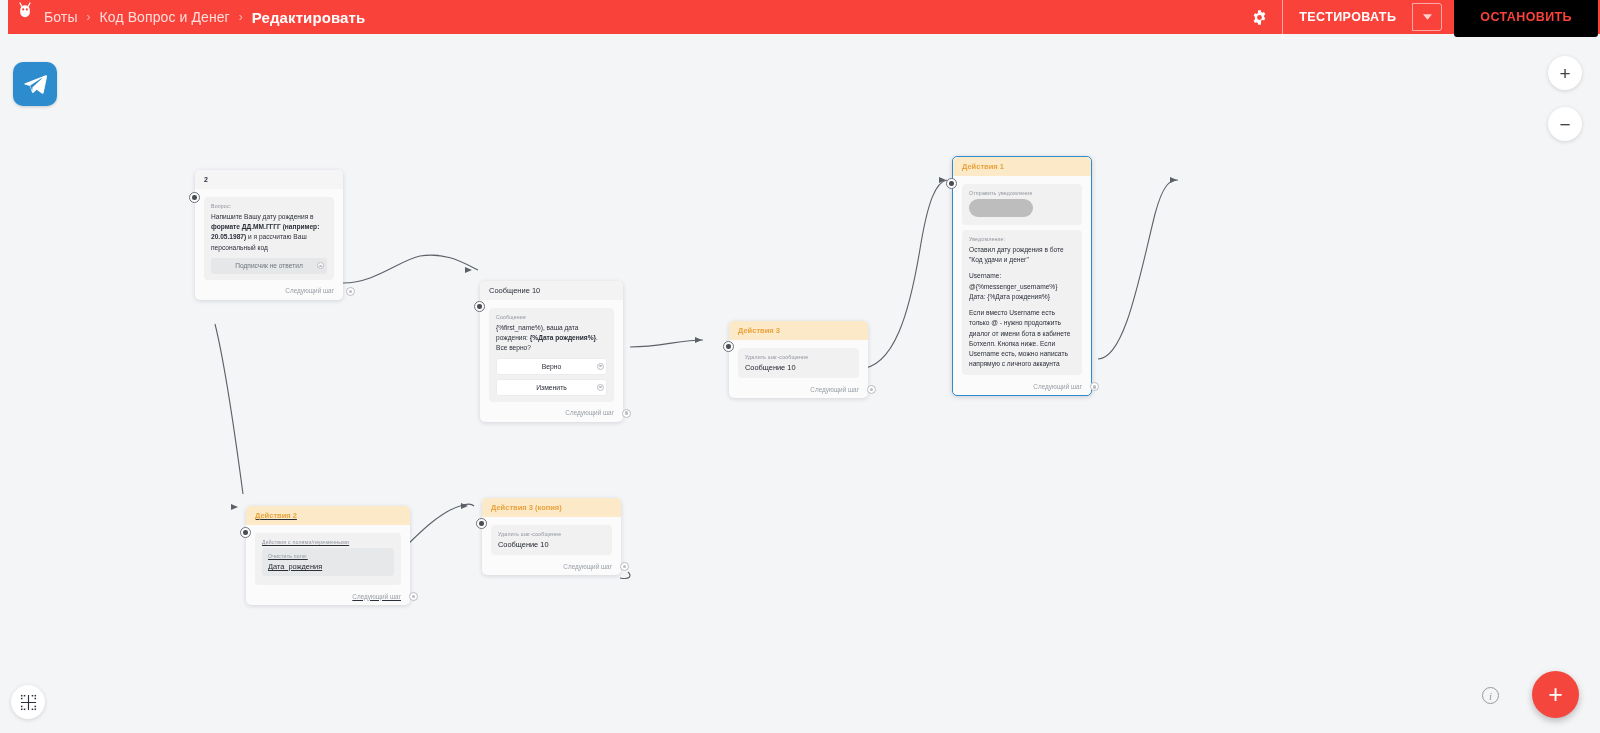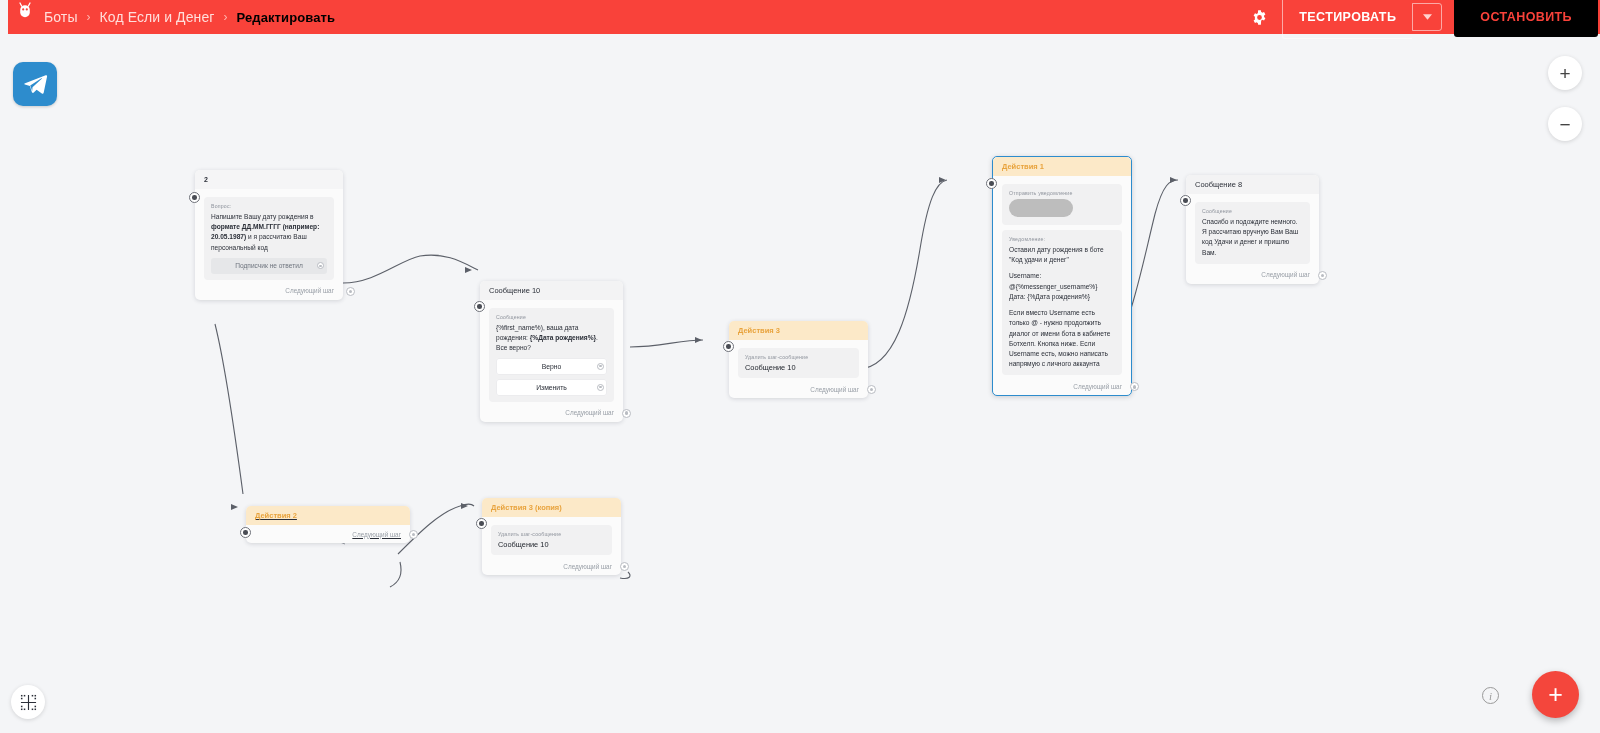--- a/index.html
+++ b/index.html
@@ -17,21 +17,21 @@
     background: #f9423a;
     display: flex; 
     color: #fff;
     z-index: 50;
   }
   .logo-bug { margin-left: 8px; width: 18px; height: 20px; display:flex; align-items:center; justify-content:center; }
   .crumbs { display: flex; align-items: center; margin-left: 10px; }
   .crumb {
     font-size: 14px; color: #ffdedb; letter-spacing: .1px;
   }
-  .crumb.active { color: #000000; font-weight: bold; font-size: 13px; }
+  .crumb.active { color: #ffffff; font-weight: bold; font-size: 15px; }
   .crumb-sep { margin: 0 9px; font-size: 12px; color: #ffb4ae; }
   .topbar-right { margin-left: auto; display: flex; align-items: center; height: 34px; }
   .gear { width: 30px; height: 30px; display: flex; align-items: center; justify-content: center; margin-right: 8px; }
   .btn-test {
     height: 44px; padding: 0 16px;
     border: 1px solid rgba(255,255,255,.55);
     border-right: none;
     border-radius: 3px 0 0 3px;
     background: transparent; color: #fff;
     font-size: 12.5px; font-weight: bold; letter-spacing: .4px;
@@ -116,21 +116,20 @@
     position: absolute;
     background: #fbfbfb;
     border-radius: 5px;
     box-shadow: 0 1px 4px rgba(40,45,60,.16);
     font-size: 7.5px;
     color: #2b2f38;
   }
   .node.selected {
     border: 1.3px solid #2d8ccd;
     box-shadow: 0 1px 5px rgba(40,45,60,.2);
-    margin-left: 40px;
   }
   .node-head {
     height: 19px;
     display: flex; align-items: center;
     padding: 0 9px;
     font-size: 7.5px;
     border-radius: 5px 5px 0 0;
     background: #f5f5f6;
     color: #2b2f38;
   }
@@ -207,21 +206,21 @@
     <svg width="16" height="18" viewBox="0 0 16 18">
       <path d="M3 2 L4.6 5 M13 2 L11.4 5" stroke="#fff" stroke-width="1.3" fill="none" stroke-linecap="round"></path>
       <rect x="3.2" y="4.2" width="9.6" height="12" rx="4.8" fill="#fff"></rect>
       <circle cx="6.2" cy="8.4" r="1.1" fill="#f9423a"></circle>
       <circle cx="9.8" cy="8.4" r="1.1" fill="#f9423a"></circle>
     </svg>
   </div>
   <div class="crumbs">
     <span class="crumb">Боты</span>
     <span class="crumb-sep">›</span>
-    <span class="crumb">Код Если и Денег</span>
+    <span class="crumb">Код Вопрос и Денег</span>
     <span class="crumb-sep">›</span>
     <span class="crumb active">Редактировать</span>
   </div>
   <div class="topbar-right">
     <div class="gear">
       <svg width="17" height="17" viewBox="0 0 20 20">
         <path fill="#fff" d="M11.6 1.6l.35 2.06c.52.18 1 .45 1.43.78l1.95-.78 1.6 2.77-1.6 1.35c.05.28.07.55.07.82s-.02.54-.07.82l1.6 1.35-1.6 2.77-1.95-.78c-.43.33-.91.6-1.43.78L11.6 18.4H8.4l-.35-2.06a5.9 5.9 0 0 1-1.43-.78l-1.95.78-1.6-2.77 1.6-1.35A5.6 5.6 0 0 1 4.6 10c0-.27.02-.54.07-.82L3.07 7.83l1.6-2.77 1.95.78c.43-.33.91-.6 1.43-.78L8.4 1.6h3.2zM10 7.2a2.8 2.8 0 1 0 0 5.6 2.8 2.8 0 0 0 0-5.6z"></path>
       </svg>
     </div>
     <div class="btn-test">ТЕСТИРОВАТЬ</div>
@@ -375,38 +374,33 @@
         </div>
         <div class="card-text" style="margin-top:6px;">Если вместо Username есть только @ - нужно продолжить диалог от имени бота в кабинете Ботхелп. Кнопка ниже. Если Username есть, можно написать напрямую с личного аккаунта</div>
       </div>
     </div>
     <div class="node-foot">
       <span>Следующий шаг</span>
     </div>
     <div class="port out-foot" style="right:-8px; bottom:4px;"></div>
   </div>
 
-  <div class="node" style="left:1186px; top:141px; width:133px;">
-    <div class="node-head msg">Сообщение 8</div>
-    <div class="port" style="left:-6px; top:20px;"></div>
-    <div class="node-body">
-      <div class="card">
-        <div class="card-label">Сообщение</div>
-        <div class="card-text">Спасибо и подождите немного. Я рассчитаю вручную Вам Ваш код Удачи и денег и пришлю Вам.</div>
-      </div>
-    </div>
-    <div class="node-foot">
-      <span>Следующий шаг</span>
-    </div>
-    <div class="port out-foot" style="right:-8px; bottom:4px;"></div>
-  </div>
 
   <div class="node" style="left:246px; top:472px; width:164px;text-decoration:underline;">
     <div class="node-head action">Действия 2</div>
     <div class="port" style="left:-6px; top:21px;"></div>
+    <div class="node-body">
+      <div class="card" style="padding-bottom:9px;">
+        <div class="card-label">Действия с полями/переменными</div>
+        <div class="card" style="background:#e7e8ea; padding:5px 6px; margin-top:3px;">
+          <div class="card-label">Очистить поле:</div>
+          <div class="card-value">Дата_рождения</div>
+        </div>
+      </div>
+    </div>
     <div class="node-foot">
       <span>Следующий шаг</span>
     </div>
     <div class="port out-foot" style="right:-8px; bottom:4px;"></div>
   </div>
 
   <div class="node" style="left:482px; top:464px; width:139px;">
     <div class="node-head action">Действия 3 (копия)</div>
     <div class="port" style="left:-6px; top:20px;"></div>
     <div class="node-body">

